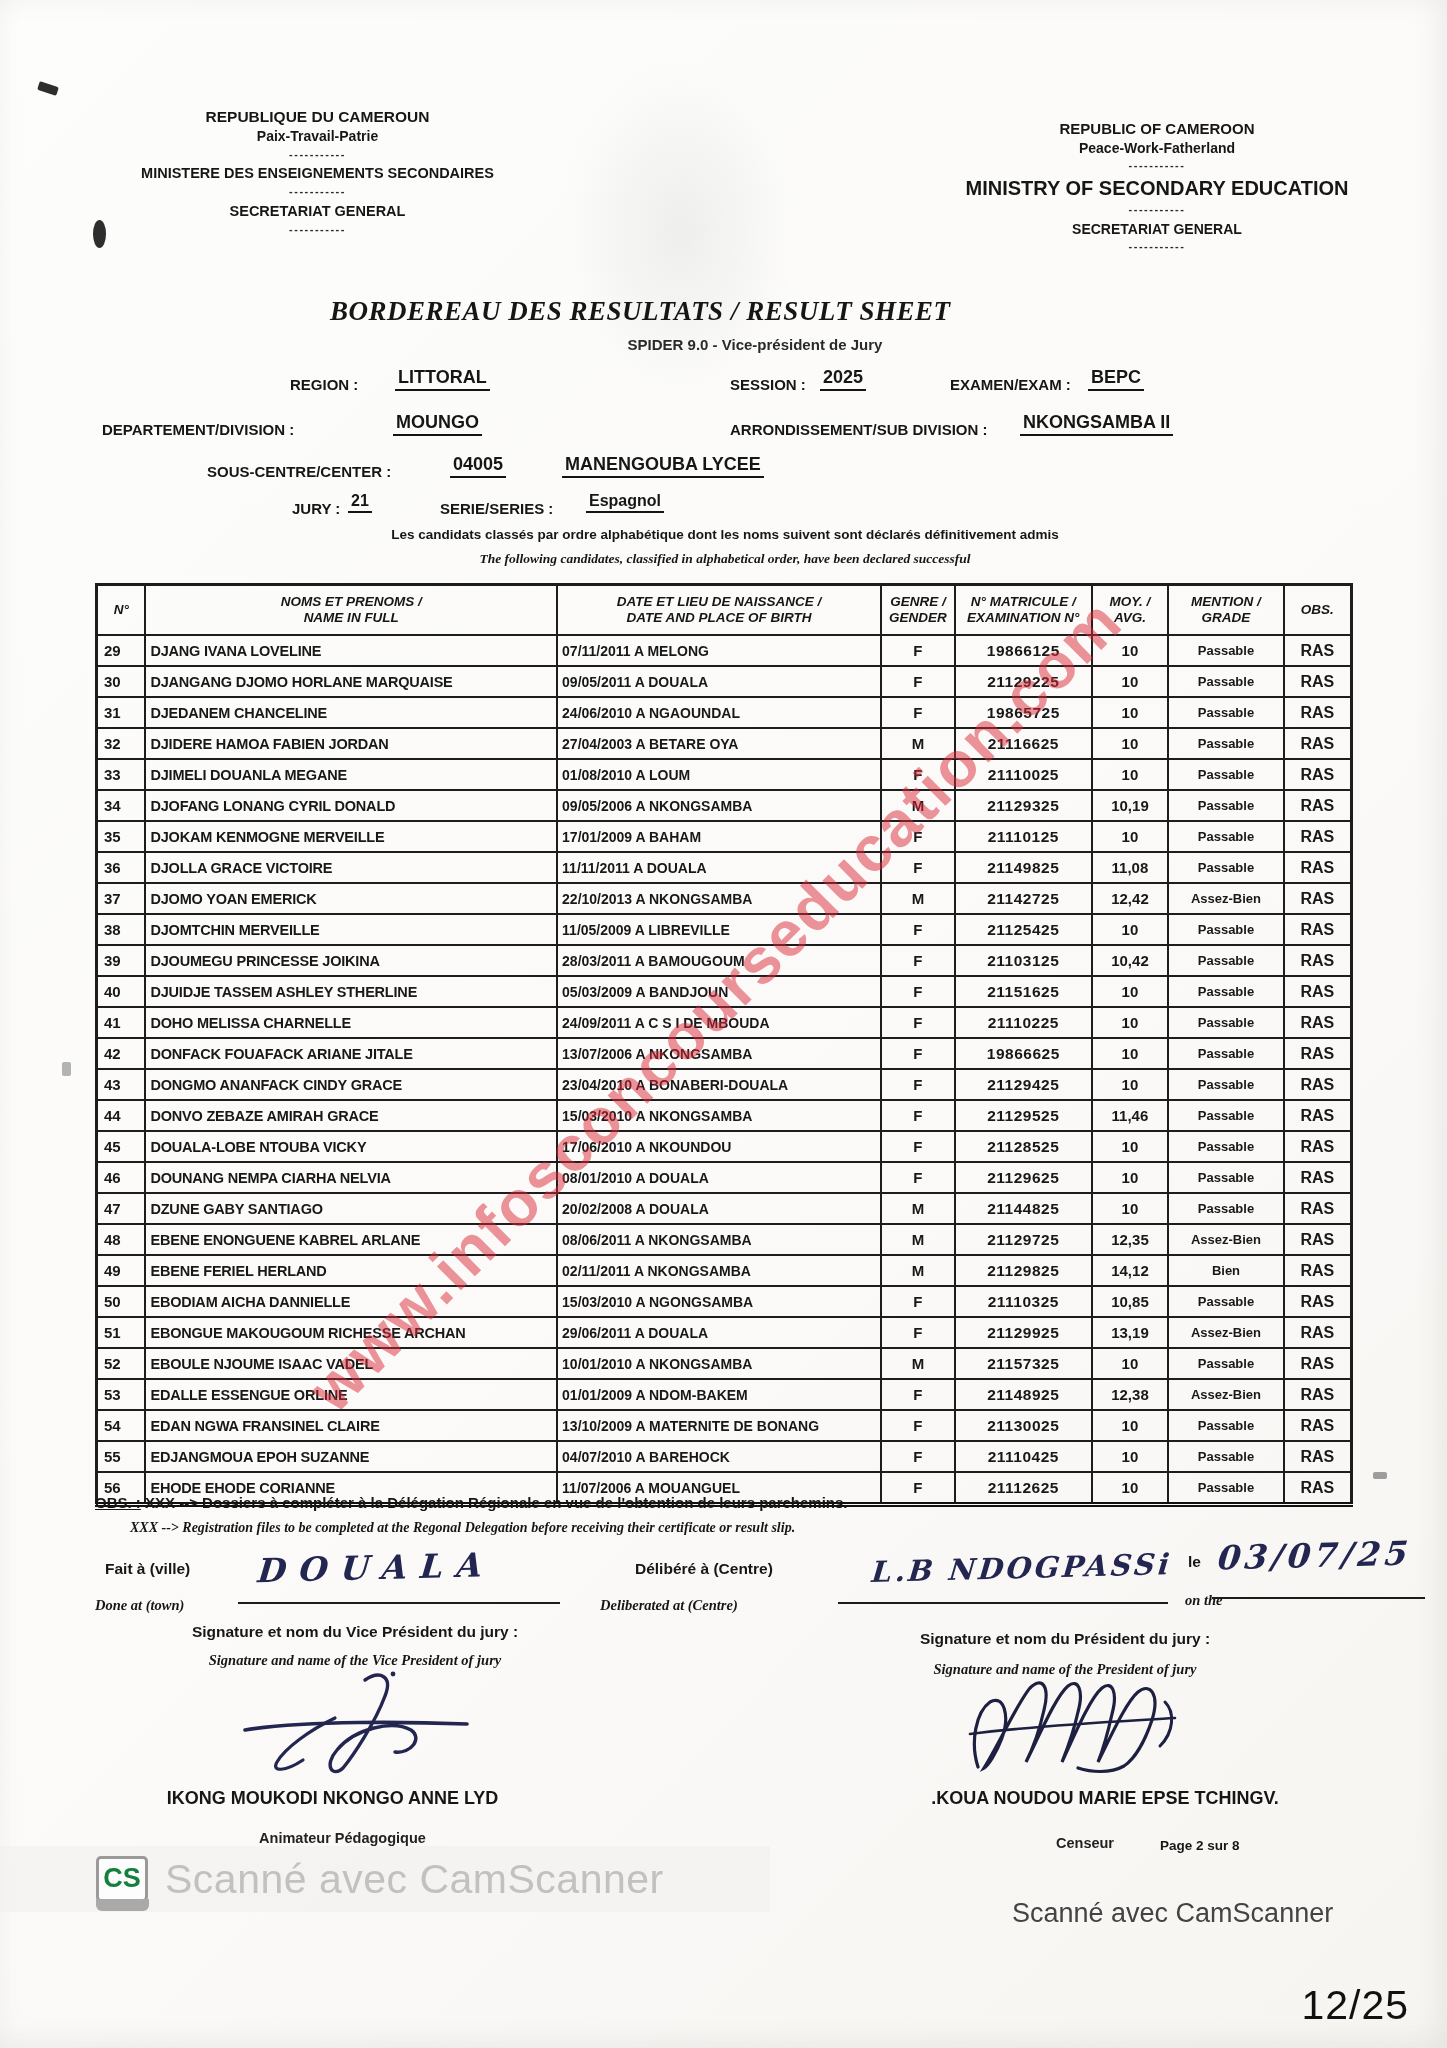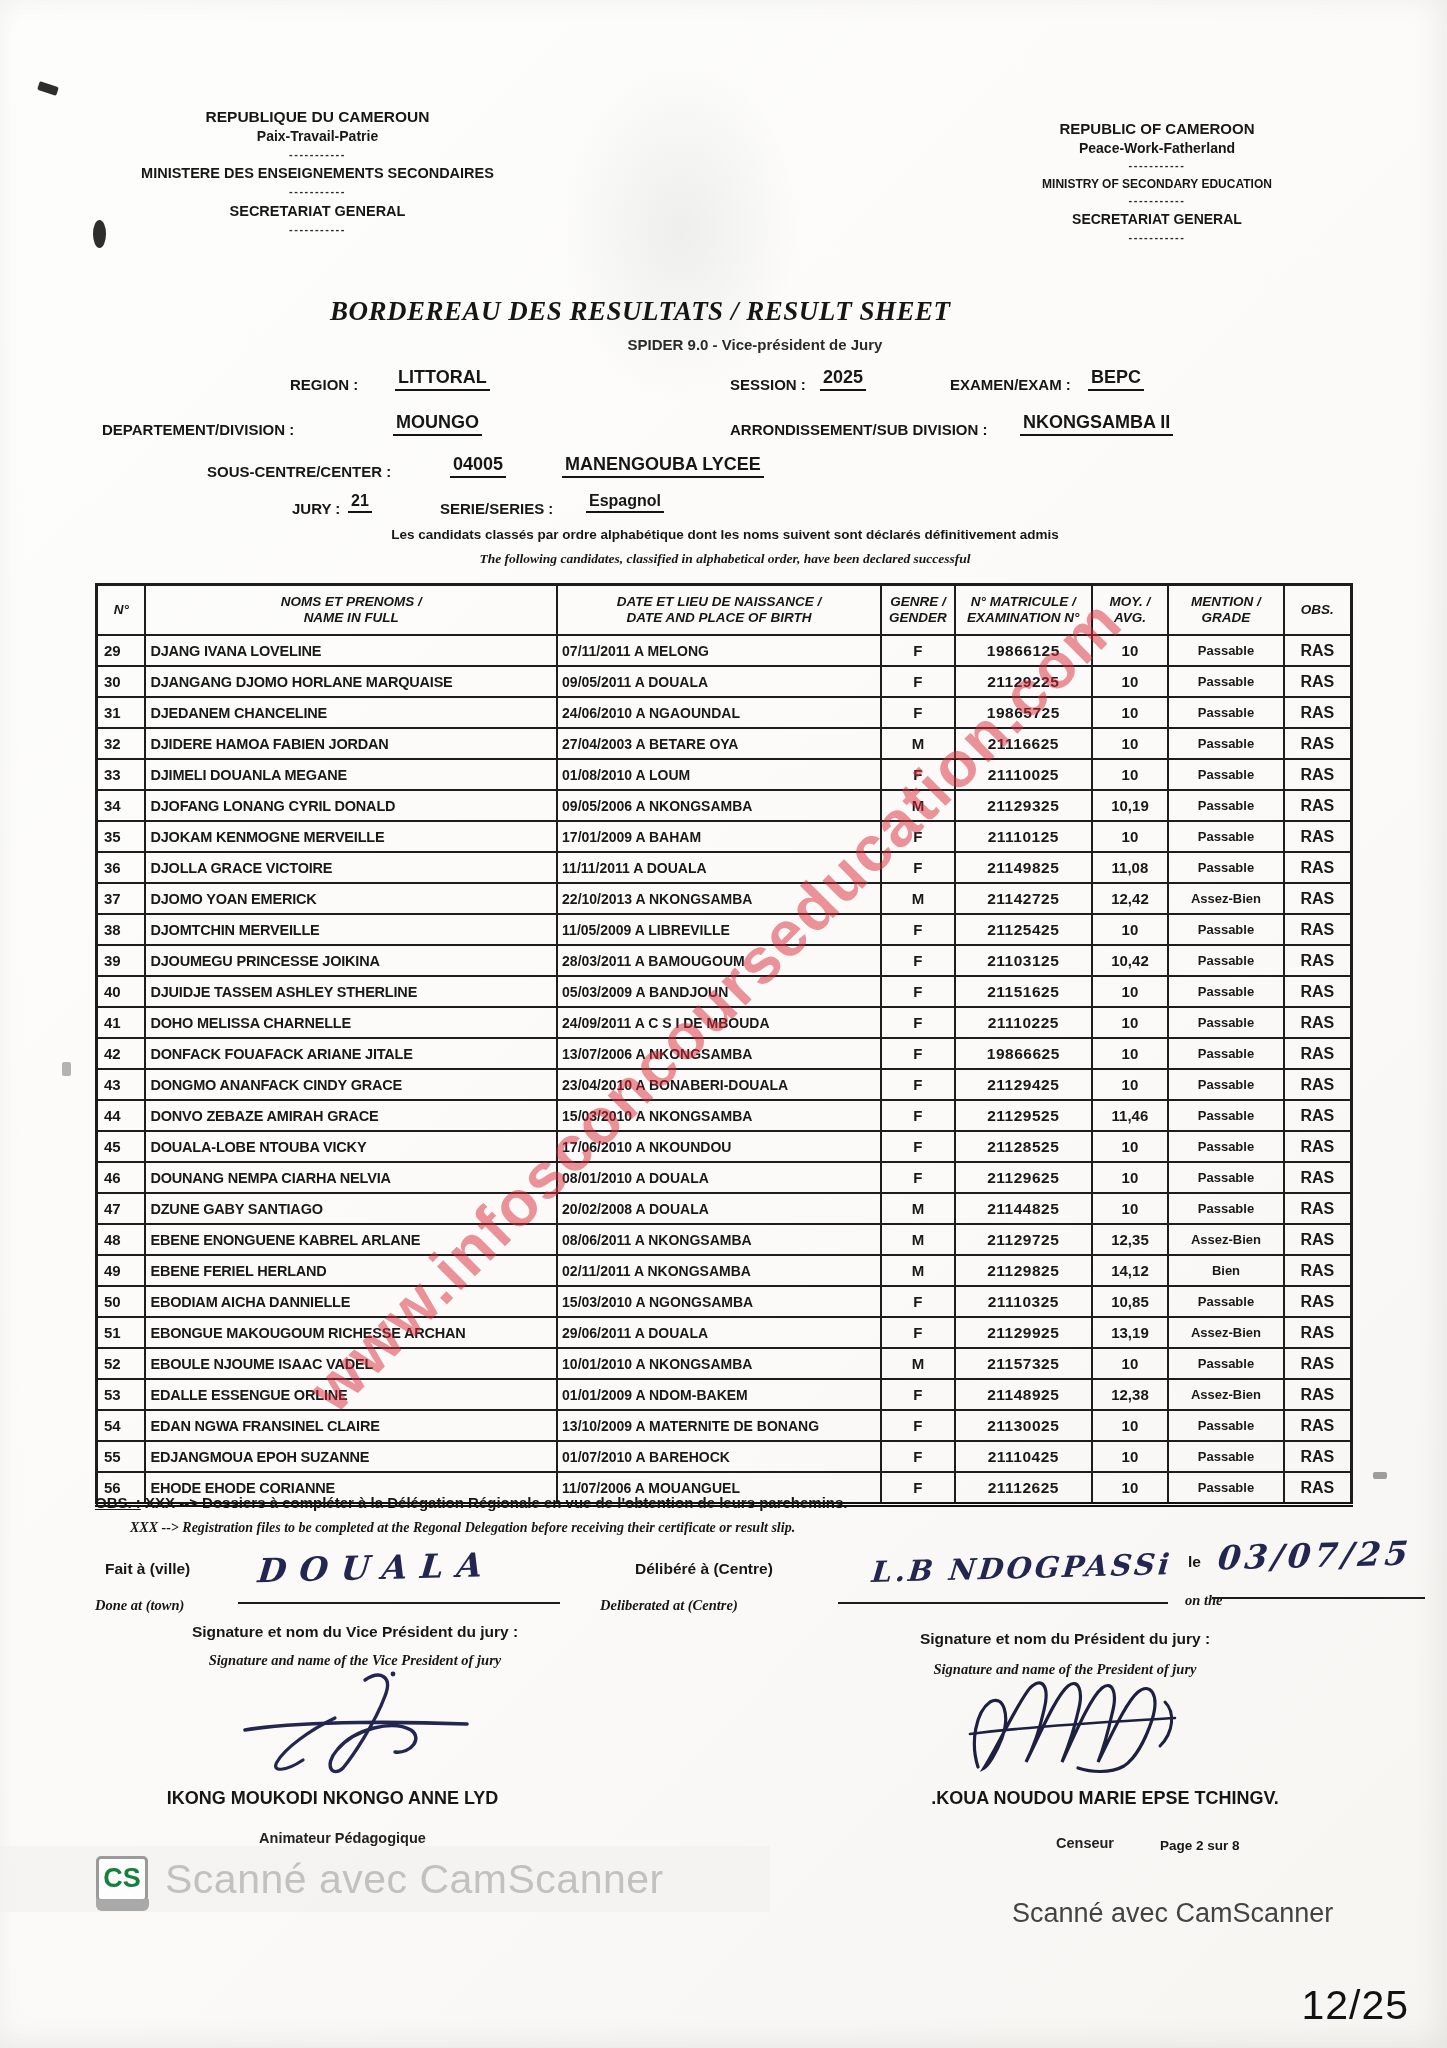--- a/index.html
+++ b/index.html
@@ -97,21 +97,21 @@
     <div class="sep">-----------</div>
     <div class="l3">MINISTERE DES ENSEIGNEMENTS SECONDAIRES</div>
     <div class="sep">-----------</div>
     <div class="l3">SECRETARIAT GENERAL</div>
     <div class="sep">-----------</div>
   </div>
   <div class="org org-right">
     <div class="l1" style="font-size:15px;">REPUBLIC OF CAMEROON</div>
     <div class="l2">Peace-Work-Fatherland</div>
     <div class="sep">-----------</div>
-    <div class="l3" style="font-size:12px;">MINISTRY OF SECONDARY EDUCATION</div>
+    <div class="l3" style="font-size:20px;">MINISTRY OF SECONDARY EDUCATION</div>
     <div class="sep">-----------</div>
     <div class="l3" style="font-size:14px;">SECRETARIAT GENERAL</div>
     <div class="sep">-----------</div>
   </div>
 
   <div class="doc-title">BORDEREAU DES RESULTATS / RESULT SHEET</div>
   <div class="doc-note">SPIDER 9.0 - Vice-président de Jury</div>
 
   <span class="lbl" style="left:290px;top:376px;">REGION :</span>
   <span class="val" style="left:395px;top:367px;">LITTORAL</span>
@@ -440,21 +440,21 @@
             <td class="c2">13/10/2009 A MATERNITE DE BONANG</td>
             <td class="c3">F</td>
             <td class="c4">21130025</td>
             <td class="c5">10</td>
             <td class="c6">Passable</td>
             <td class="c7">RAS</td>
           </tr>
           <tr>
             <td class="c0">55</td>
             <td class="c1">EDJANGMOUA EPOH SUZANNE</td>
-            <td class="c2">01/07/2010 A BAREHOCK</td>
+            <td class="c2">04/07/2010 A BAREHOCK</td>
             <td class="c3">F</td>
             <td class="c4">21110425</td>
             <td class="c5">10</td>
             <td class="c6">Passable</td>
             <td class="c7">RAS</td>
           </tr>
           <tr>
             <td class="c0">56</td>
             <td class="c1">EHODE EHODE CORIANNE</td>
             <td class="c2">11/07/2006 A MOUANGUEL</td>

